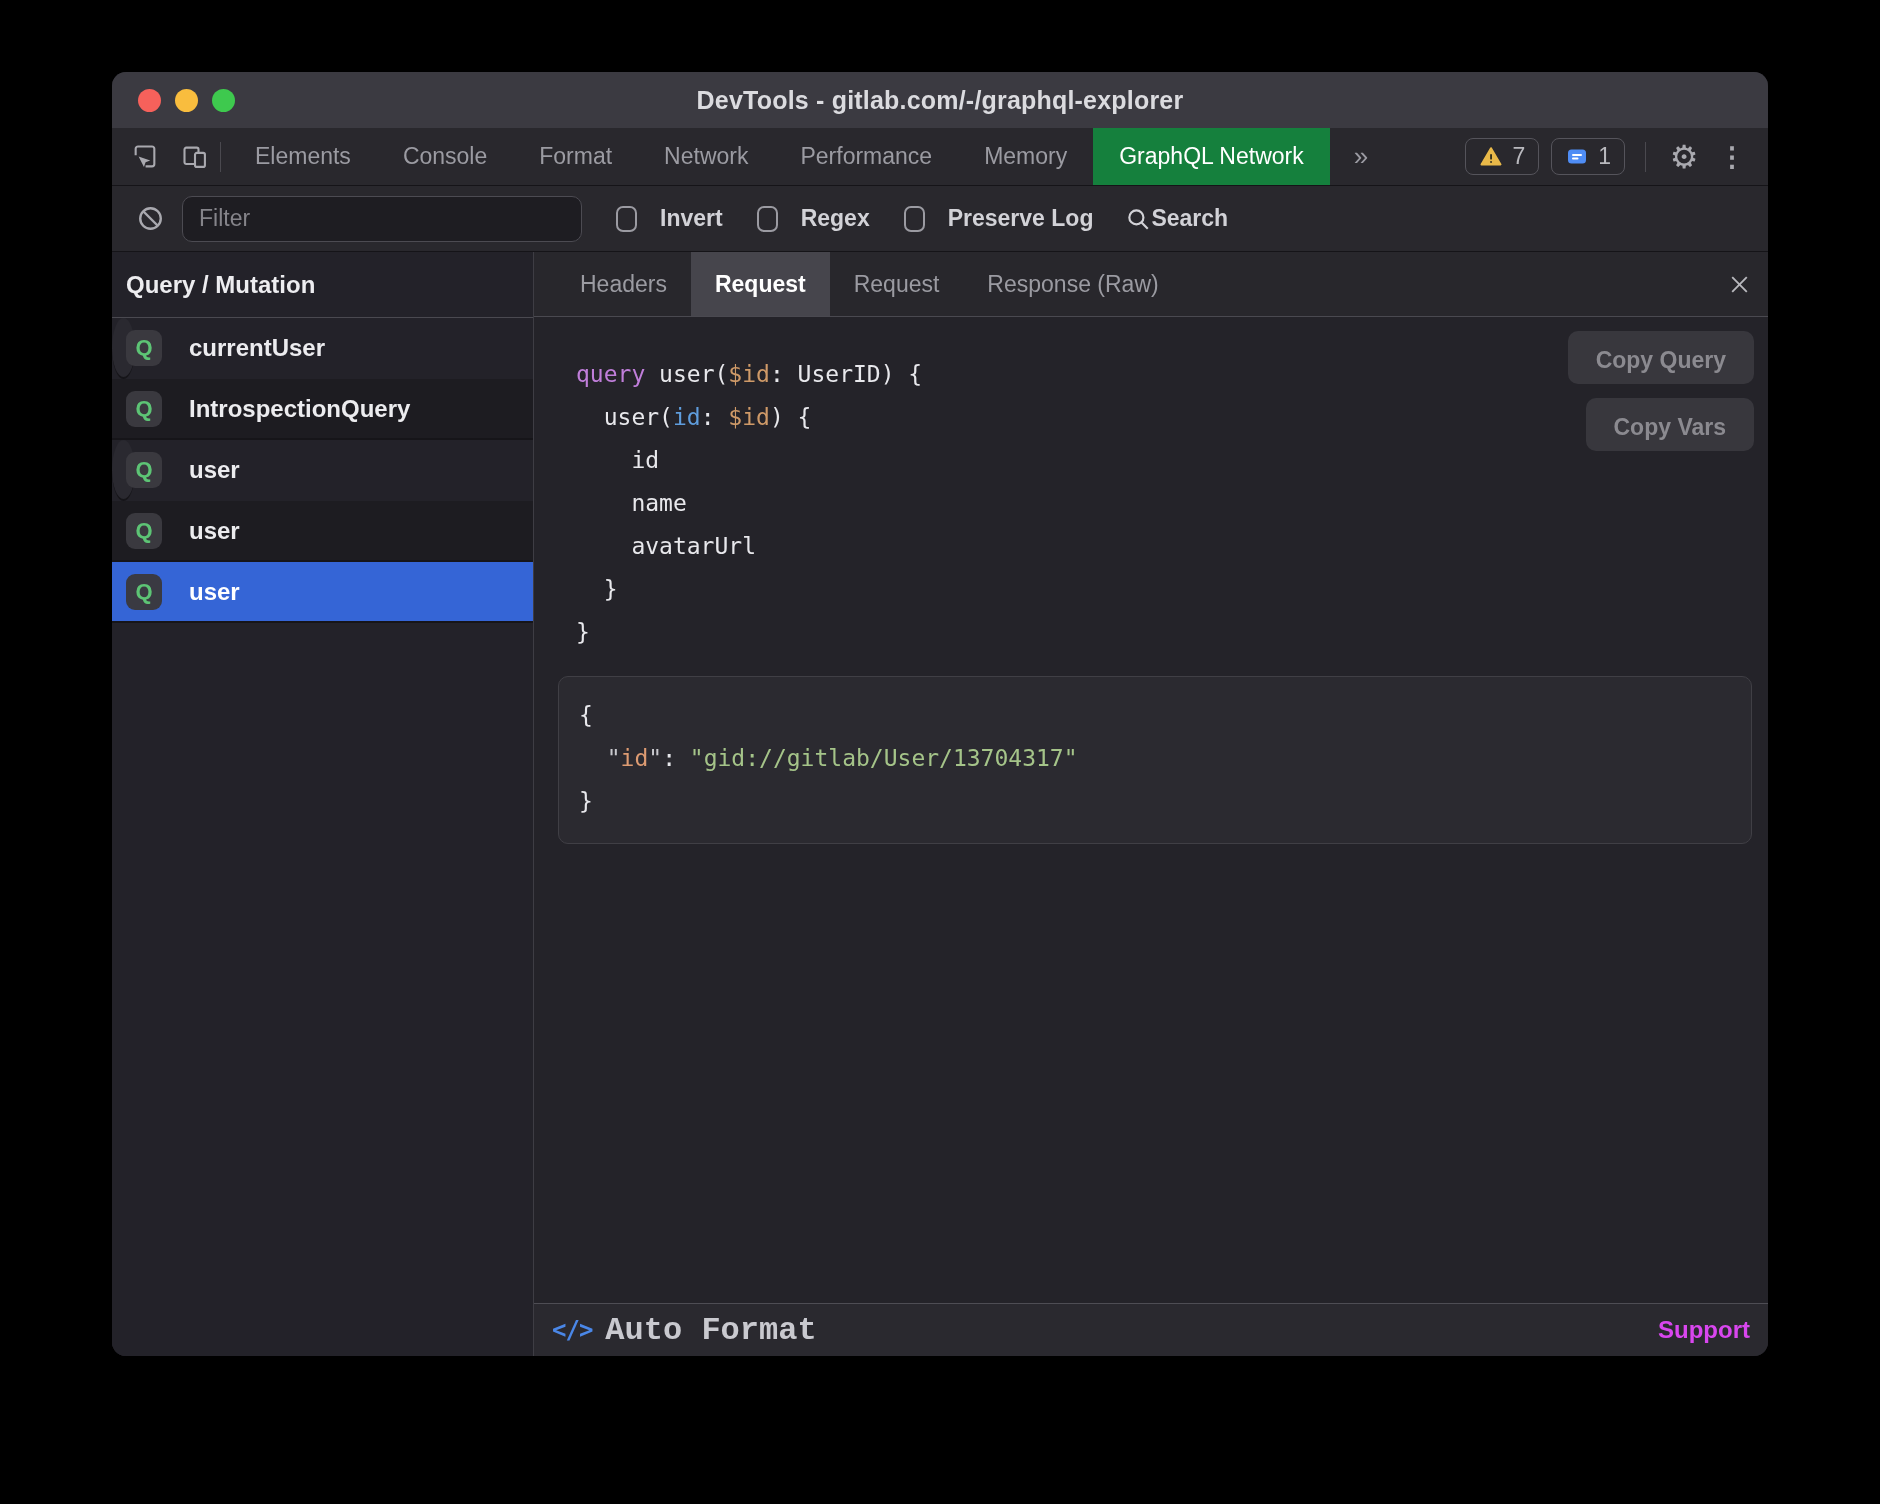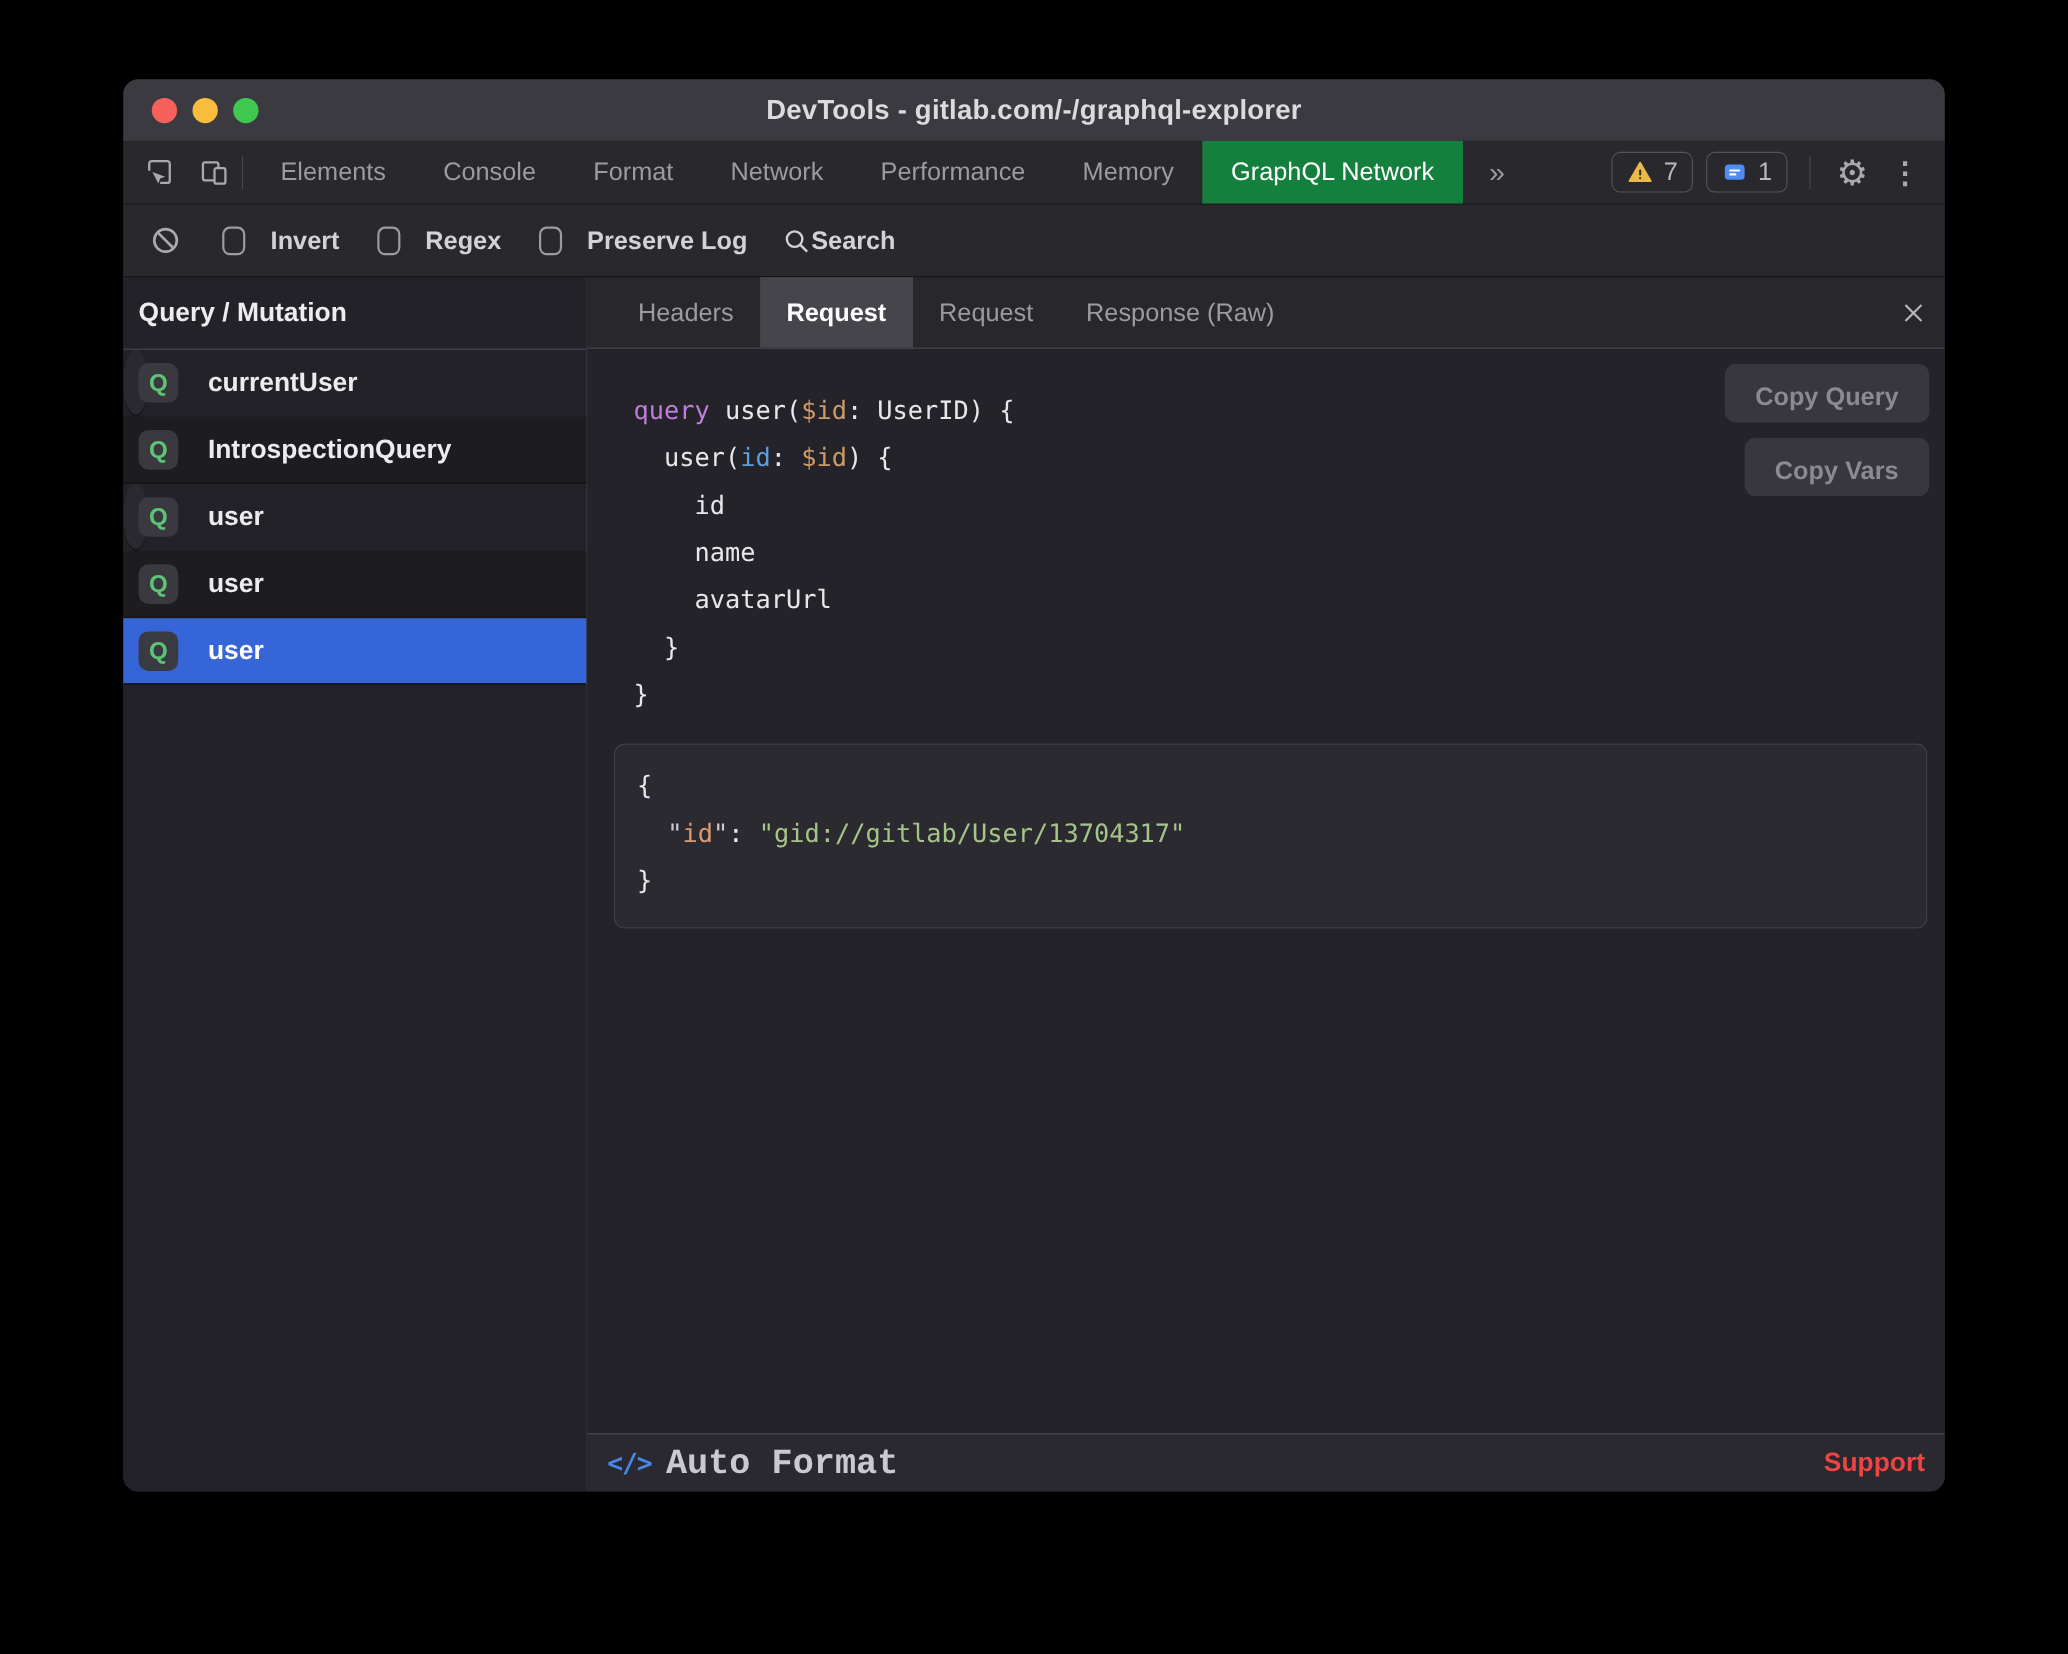--- a/index.html
+++ b/index.html
@@ -87,21 +87,21 @@
 
   .copy-stack { position:absolute; top:14px; right:14px; display:flex; flex-direction:column; align-items:flex-end; gap:14px; }
   .copy-btn { background:#38373d; border:none; border-radius:10px; height:53px; padding:16px 28px; color:#8b8a90; font-size:23px; font-weight:700; font-family:"Liberation Sans",sans-serif; }
 
   .vars-box { margin-top:22px; background:#2b2a30; border:1px solid #403f45; border-radius:10px; padding:17px 20px 20px 20px; }
 
   .detail-footer { height:53px; flex:none; background:#2a292f; border-top:1px solid #4e4d54; display:flex; align-items:center; justify-content:space-between; padding:0 18px; }
   .footer-left { display:flex; align-items:center; gap:13px; }
   .af-icon { color:#4a87e8; font-size:24px; font-weight:700; font-family:"DejaVu Sans Mono", monospace; letter-spacing:-1px; }
   .af-label { color:#c9c9cf; font-size:32px; font-weight:700;font-family:Liberation Mono, monospace; }
-  .support-label { color:#ef4444; font-size:24px; font-weight:700; }
+  .support-label { color:#d946ef; font-size:24px; font-weight:700; }
 </style>
 </head>
 <body>
 
 <div class="window">
 
   <div class="titlebar">
     <div class="traffic">
       <div class="light red"></div>
       <div class="light yellow"></div>
@@ -161,20 +161,21 @@
     </div>
   </div>
 
   <div class="filterbar">
     <div class="block-btn">
       <svg viewBox="0 0 24 24" fill="none" stroke="currentColor" stroke-width="2">
         <circle cx="12" cy="12" r="8.5"></circle>
         <line x1="6.2" y1="6.2" x2="17.8" y2="17.8"></line>
       </svg>
     </div>
+    <input class="filter-input" type="text" placeholder="Filter" style="">
     <div class="checkbox">
       <span class="cb-box"></span>
       <span class="cb-label">Invert</span>
     </div>
     <div class="checkbox">
       <span class="cb-box"></span>
       <span class="cb-label">Regex</span>
     </div>
     <div class="checkbox">
       <span class="cb-box"></span>

